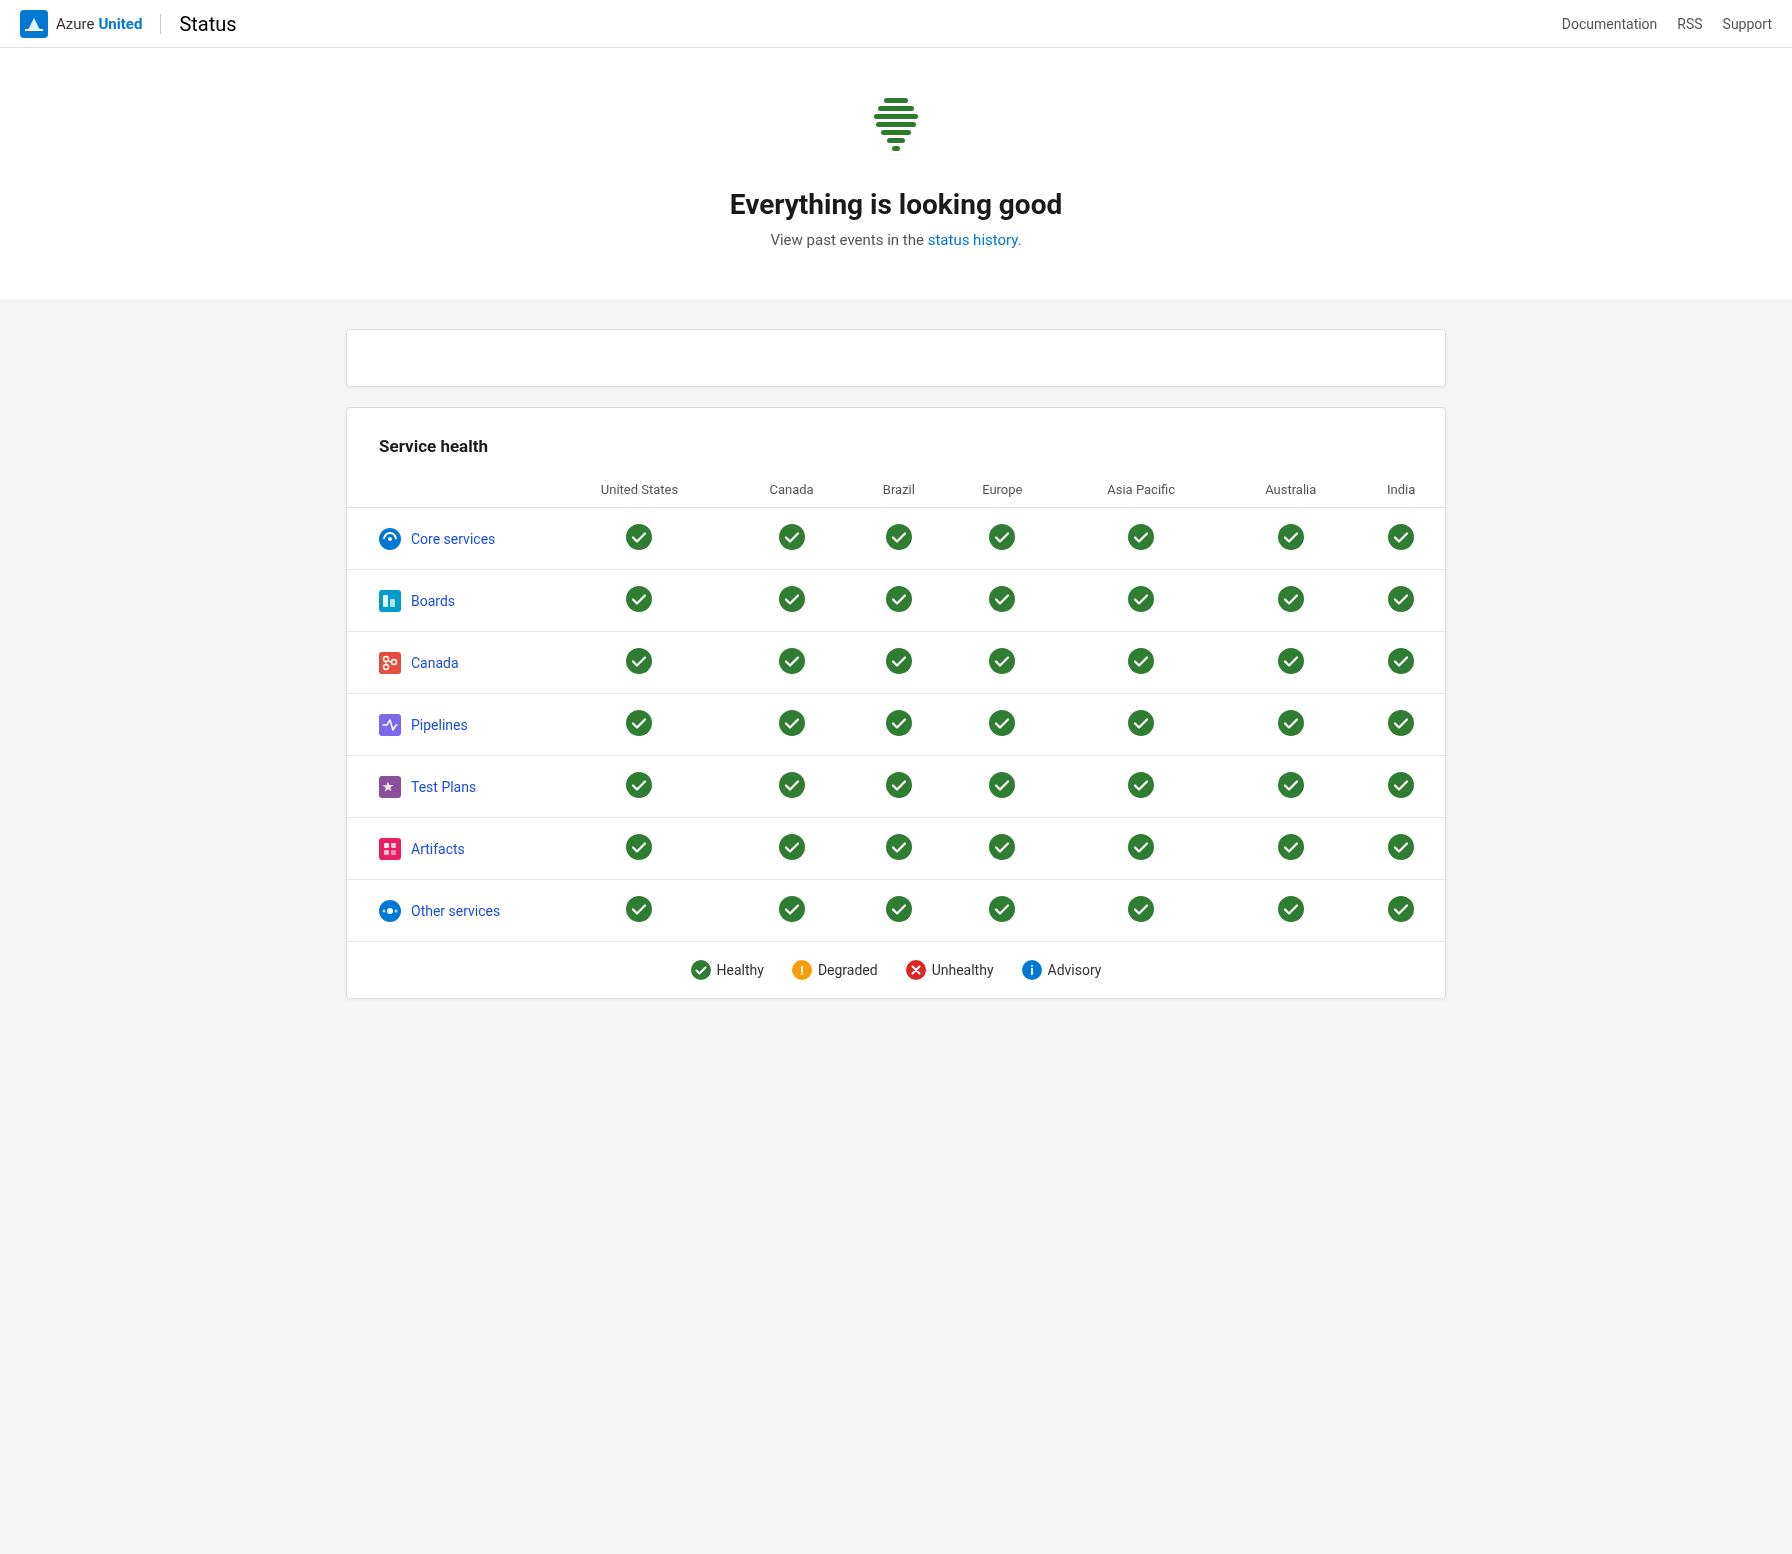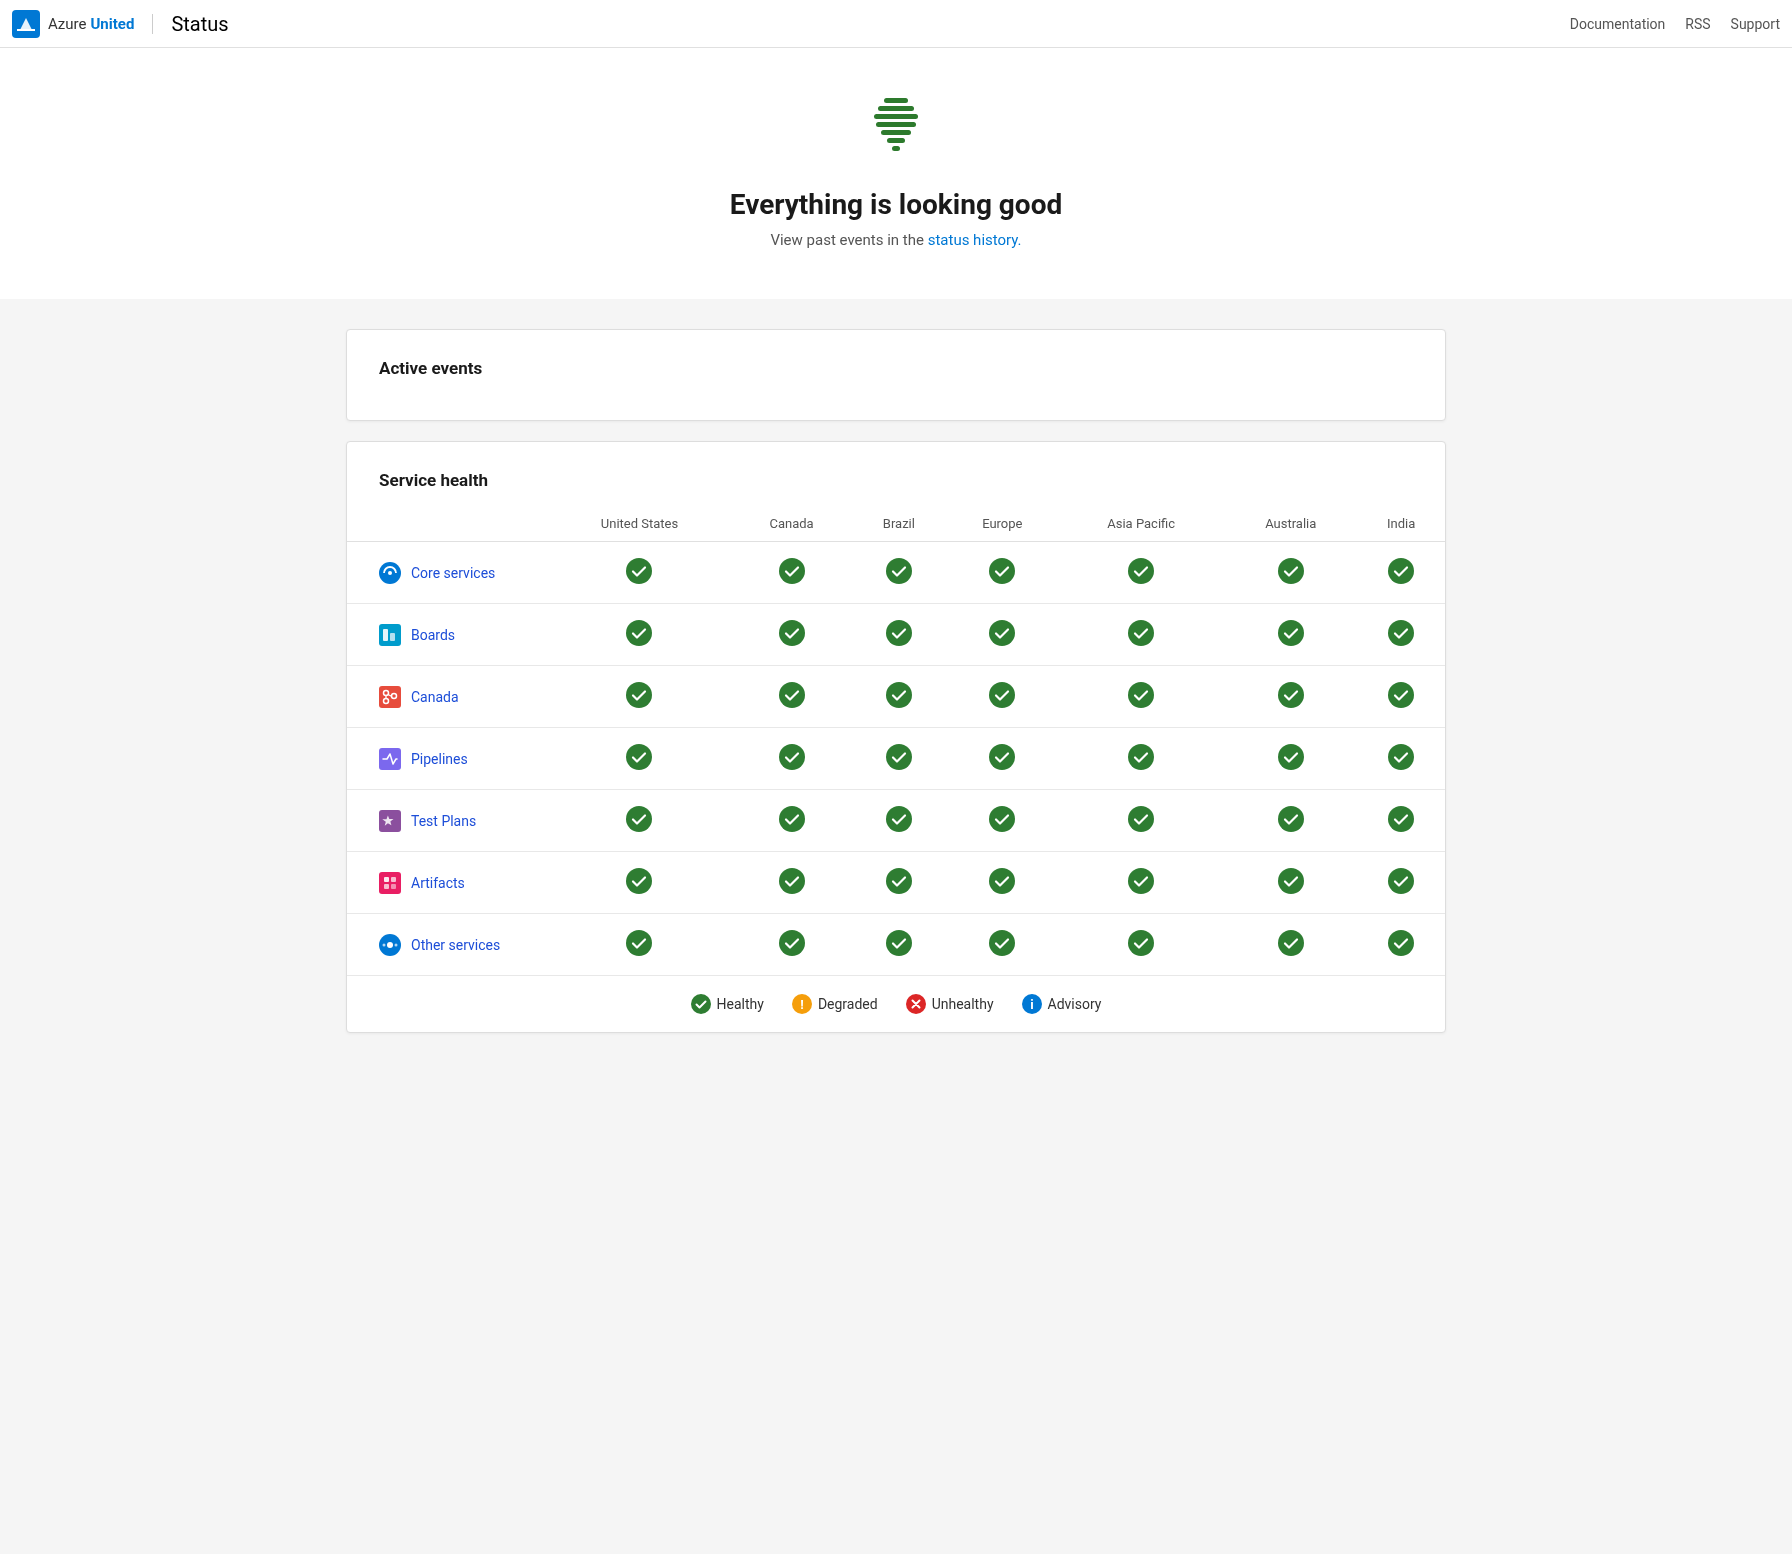--- a/index.html
+++ b/index.html
@@ -7,21 +7,21 @@
       font-family: -apple-system, BlinkMacSystemFont, 'Segoe UI', Roboto, sans-serif;
       background: #f5f5f5;
       color: #333;
       min-height: 100vh;
     }
 
     
     .header {
       background: #fff;
       border-bottom: 1px solid #e0e0e0;
-      padding: 0 12px;
+      padding: 0 20px;
       height: 48px;
       display: flex;
       align-items: center;
       justify-content: space-between;
     }
     .header-left {
       display: flex;
       align-items: center;
       gap: 8px;
     }
@@ -253,21 +253,20 @@
   <h1 class="hero-title">Everything is looking good</h1>
   <p class="hero-subtitle">
     <span>View past events in the</span>
     <a href="#">status history.</a>
   </p>
 </section>
 
 <div class="main-content">
 
   <div class="card">
-    <h2 class="card-title">Active events</h2>
   </div>
 
   <div class="card service-health-card">
     <h2 class="card-title">Service health</h2>
 
     <table class="health-table">
       <thead>
         <tr>
           <th></th>
           <th>United States</th>

